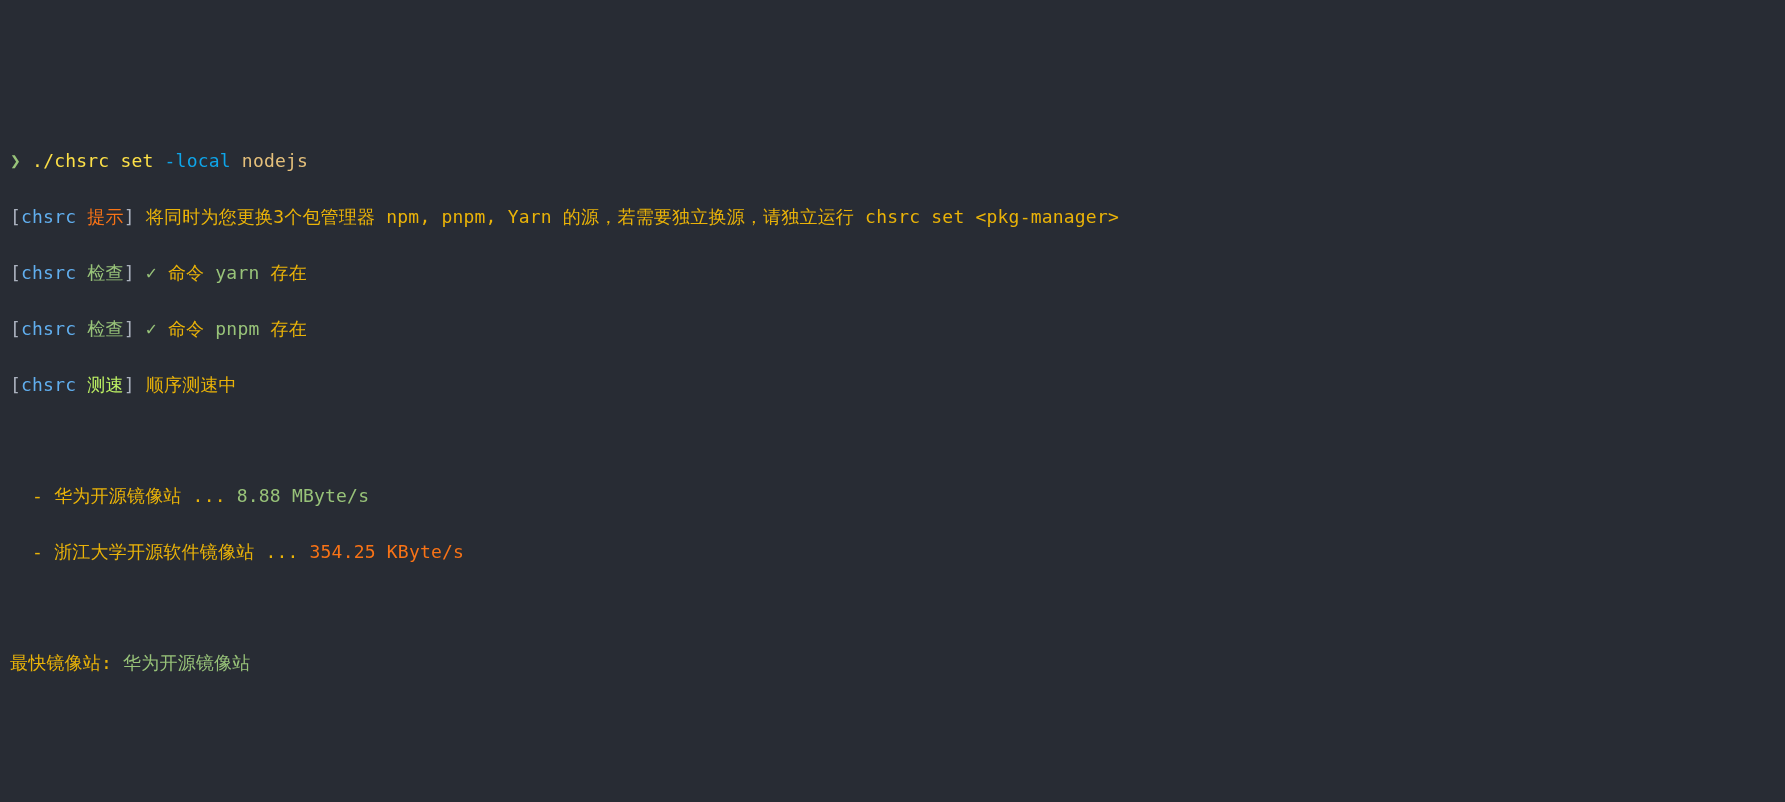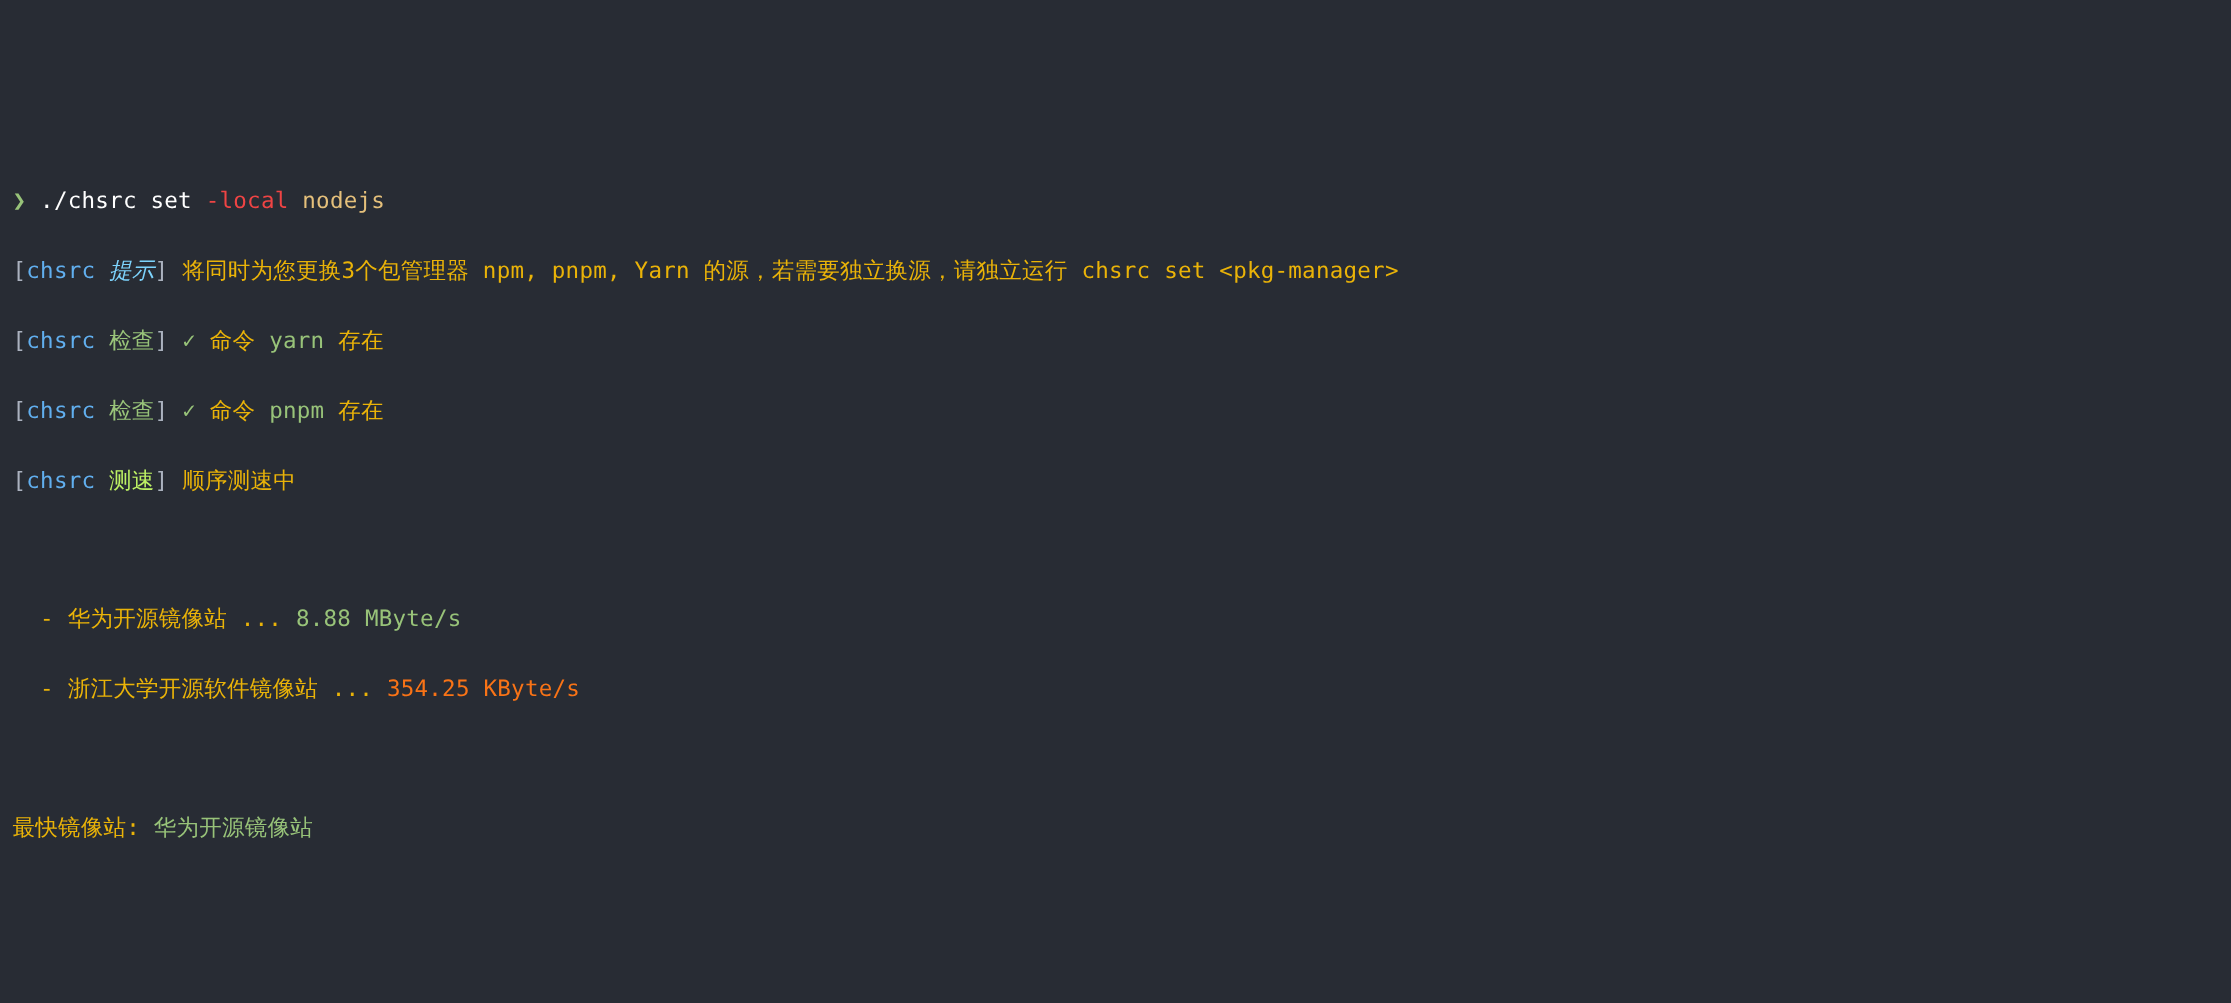--- a/index.html
+++ b/index.html
@@ -7,26 +7,26 @@
       background: #282c34;
       color: #abb2bf;
       font-family: 'Menlo', 'Monaco', 'Consolas', monospace;
       font-size: 18px;
       line-height: 1.55;
       padding: 8px 10px;
       white-space: pre;
       letter-spacing: 0.2px;
     }
     .c-prompt { color: #98c379; }
-    .c-cmd { color: #ffffff; text-align: right; }
-    .c-flag { color: #ef4444; }
+    .c-cmd { color: #fde047; text-align: right; }
+    .c-flag { color: #0ea5e9; }
     .c-arg { color: #e5c07b; }
     .c-default { color: #abb2bf; }
     .c-tag { color: #61afef; }
-    .c-hint { color: #7dd3fc; font-style: italic; }
+    .c-hint { color: #f97316; }
     .c-check-label { color: #98c379; }
     .c-speed-label { color: #bef264; margin-top: 27px; }
     .c-green { color: #98c379; }
     .c-text { color: #eab308; margin-top: 40px; }
     .c-pink { color: #f97316; }
     .line { display: block; }
   </style>
 </head>
 <body>
 

